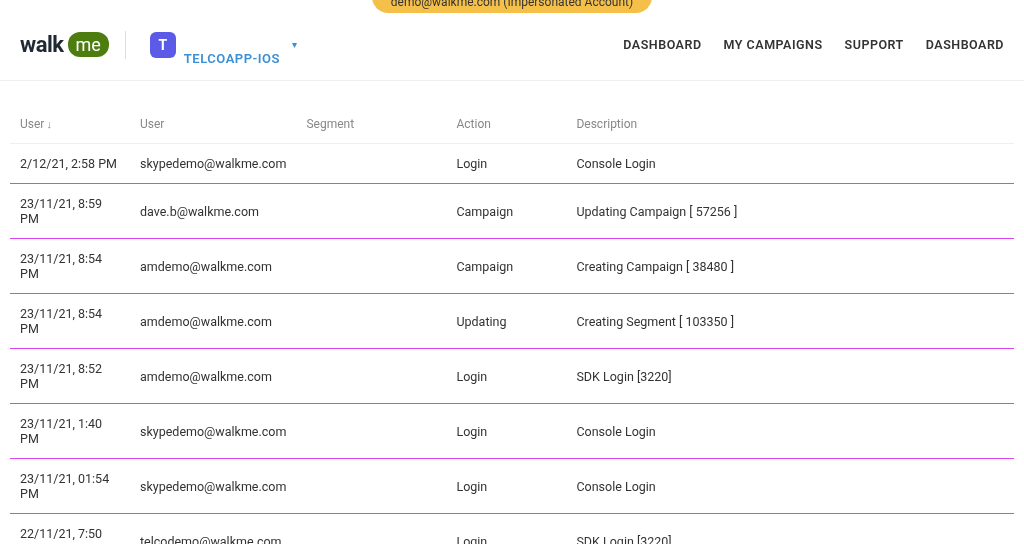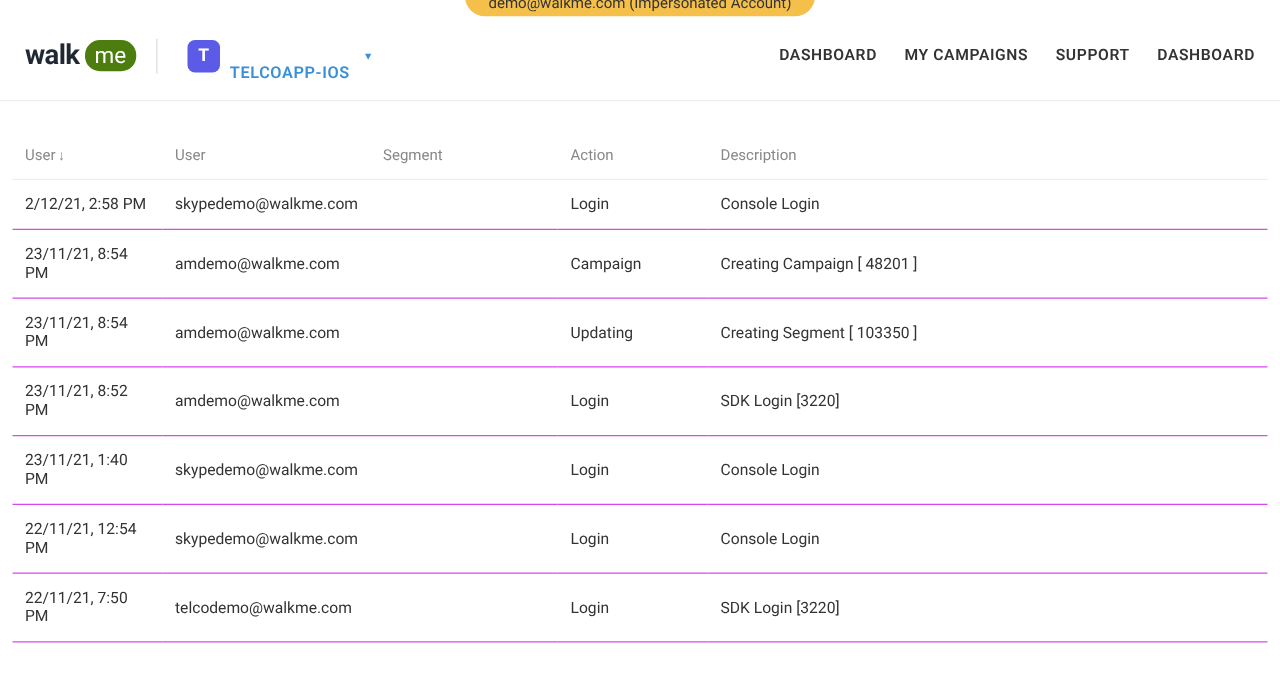--- a/index.html
+++ b/index.html
@@ -74,25 +74,32 @@
     </thead>
     <tbody id="tbody">
         <tr>
           <td>2/12/21, 2:58 PM</td>
           <td>skypedemo@walkme.com</td>
           <td></td>
           <td>Login</td>
           <td>Console Login</td>
         </tr>
         <tr>
+          <td>23/11/21, 8:59 PM</td>
+          <td>dave.b@walkme.com</td>
+          <td></td>
+          <td>Campaign</td>
+          <td>Updating Campaign [ 57256 ]</td>
+        </tr>
+        <tr>
           <td>23/11/21, 8:54 PM</td>
           <td>amdemo@walkme.com</td>
           <td></td>
           <td>Campaign</td>
-          <td>Creating Campaign [ 48201 ]</td>
+          <td>Creating Campaign [ 38480 ]</td>
         </tr>
         <tr>
           <td>23/11/21, 8:54 PM</td>
           <td>amdemo@walkme.com</td>
           <td></td>
           <td>Updating</td>
           <td>Creating Segment [ 103350 ]</td>
         </tr>
         <tr>
           <td>23/11/21, 8:52 PM</td>
@@ -102,21 +109,21 @@
           <td>SDK Login [3220]</td>
         </tr>
         <tr>
           <td>23/11/21, 1:40 PM</td>
           <td>skypedemo@walkme.com</td>
           <td></td>
           <td>Login</td>
           <td>Console Login</td>
         </tr>
         <tr>
-          <td>22/11/21, 12:54 PM</td>
+          <td>23/11/21, 01:54 PM</td>
           <td>skypedemo@walkme.com</td>
           <td></td>
           <td>Login</td>
           <td>Console Login</td>
         </tr>
         <tr>
           <td>22/11/21, 7:50 PM</td>
           <td>telcodemo@walkme.com</td>
           <td></td>
           <td>Login</td>

